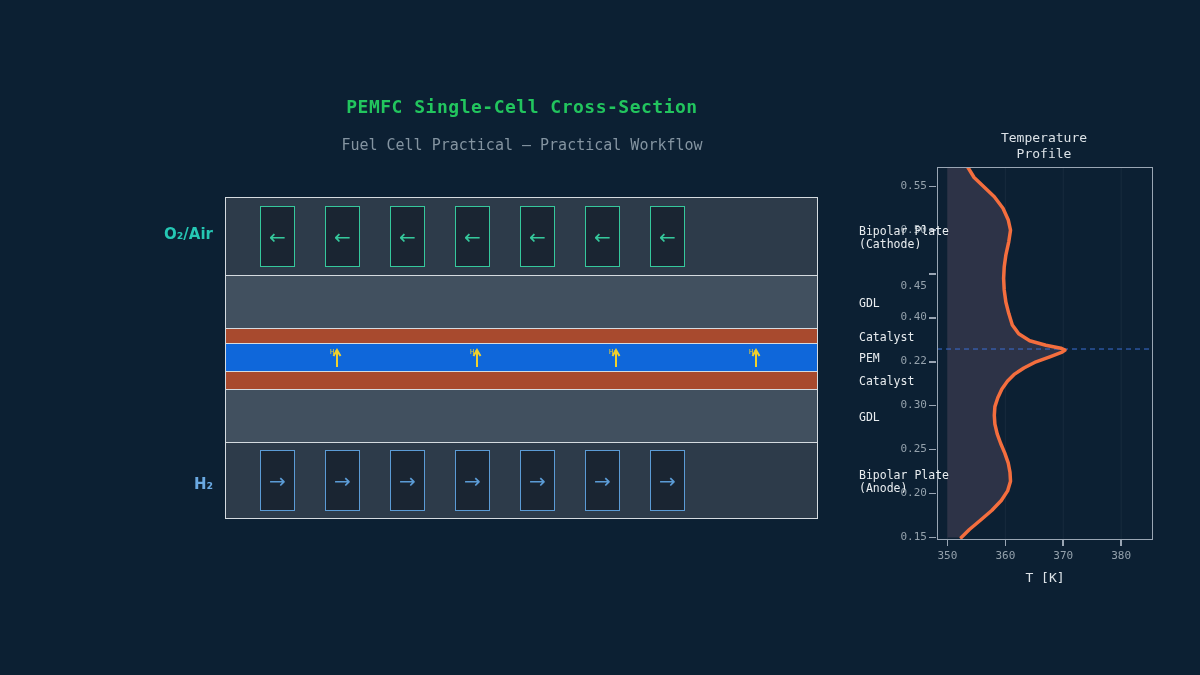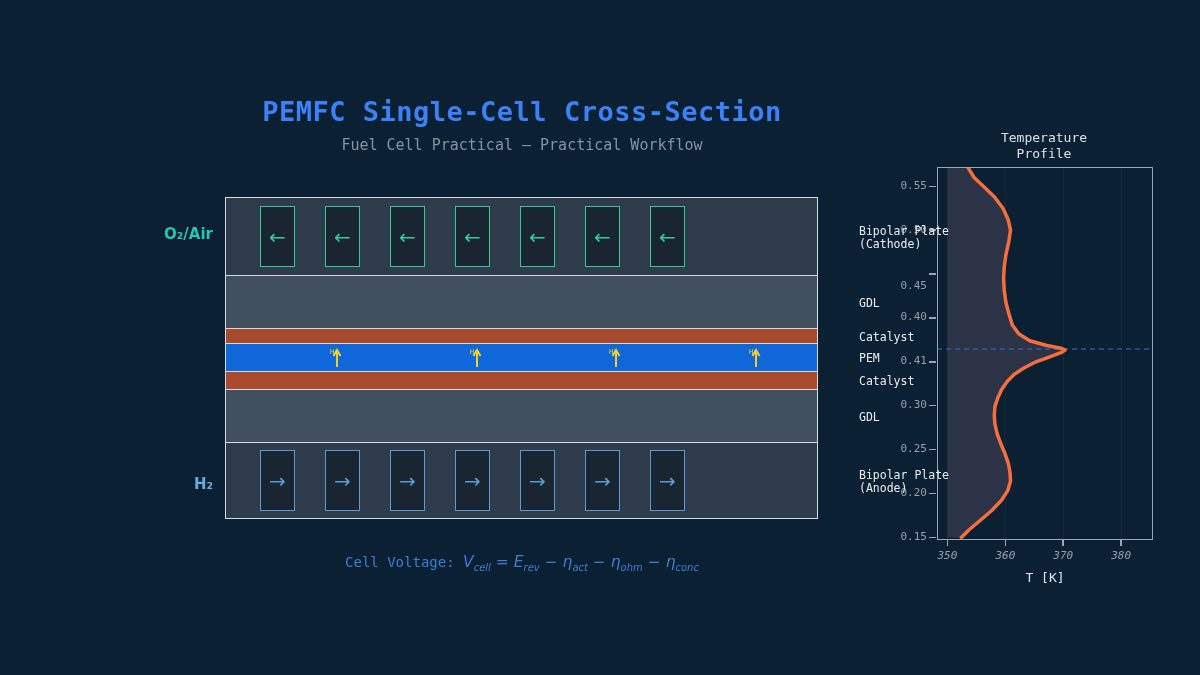--- a/index.html
+++ b/index.html
@@ -1,20 +1,20 @@
 <!DOCTYPE html>
 <html><head>
 <meta charset="utf-8">
 <style>
   html,body{margin:0;padding:0;background:#0c2033;}
   .stage{position:relative;width:1200px;height:675px;background:#0c2033;overflow:hidden;
          font-family:"DejaVu Sans Mono", monospace;}
   .abs{position:absolute;}
-  .fig-title{left:122px;top:96px;width:800px;text-align:center;font-size:27px;font-weight:bold;
-             color:#3b82f6;letter-spacing:0.5px;}
+  .fig-title{left:122px;top:96px;width:800px;text-align:center;font-size:18px;font-weight:bold;
+             color:#22c55e;letter-spacing:0.5px;}
   .fig-subtitle{left:122px;top:136px;width:800px;text-align:center;font-size:15px;color:#8494a1;}
   .cathode-reaction{left:122px;top:165px;width:800px;text-align:center;font-size:11.5px;color:#26c4b2;}
   .anode-reaction{left:122px;top:526px;width:800px;text-align:center;font-size:11.5px;color:#5d9fdc;}
   .voltage-eq{left:122px;top:553px;width:800px;text-align:center;font-size:14px;color:#3d7ed3;}
   .voltage-eq .eq-math{font-family:"DejaVu Sans",sans-serif;font-style:italic;font-size:15.5px;}
   .voltage-eq .eq-math sub{font-size:10px;}
   .flow-label{width:80px;text-align:right;font-family:"DejaVu Sans",sans-serif;font-weight:bold;font-size:15px;}
   .flow-label.cathode{left:133px;top:225px;color:#25c7b4;}
   .flow-label.anode{left:133px;top:475px;color:#6aa9e2;}
   .cell-diagram{left:225px;top:197px;width:591px;border:1.5px solid #d5dbe0;}
@@ -24,21 +24,21 @@
   .ch-box{box-sizing:border-box;width:35px;height:61px;border:1.5px solid;background:#1a2532;
           display:flex;align-items:center;justify-content:center;flex:0 0 auto;}
   .ch-arrow{font-size:20px;line-height:1;font-family:"DejaVu Sans",sans-serif;}
   .pem-marker{position:absolute;top:3px;width:14px;height:21px;}
   .layer-label{position:absolute;left:835px;color:#e9edf0;font-size:11.5px;line-height:12.5px;
                white-space:pre-line;transform:translateY(-50%);z-index:5;margin-left:24px;}
   .chart-title{left:944px;top:130px;width:200px;text-align:center;color:#dde3e8;font-size:13px;
                line-height:16px;white-space:pre-line;}
   .plot{left:937px;top:167px;width:216px;height:373px;}
   .tick-label-y{position:absolute;width:55px;text-align:right;color:#94a1ac;font-size:11px;z-index:2;}
-  .tick-label-x{position:absolute;width:44px;text-align:center;color:#94a1ac;font-size:11px;font-style:italic;}
+  .tick-label-x{position:absolute;width:44px;text-align:center;color:#94a1ac;font-size:11px;}
   .tick-mark{position:absolute;background:#9aa6b4;}
   .chart-xlabel{left:945px;top:570px;width:200px;text-align:center;color:#dbe1e6;font-size:13px;}
 </style>
 </head>
 <body>
 
 <div class="stage">
   <div class="abs fig-title">PEMFC Single-Cell Cross-Section</div>
   <div class="abs fig-subtitle">Fuel Cell Practical — Practical Workflow</div>
 
@@ -128,21 +128,20 @@
 (Cathode)</div>
       <div class="layer-label" style="top: 302.5px;">GDL</div>
       <div class="layer-label" style="top: 336.5px;">Catalyst</div>
       <div class="layer-label" style="top: 358px;">PEM</div>
       <div class="layer-label" style="top: 381px;">Catalyst</div>
       <div class="layer-label" style="top: 416.5px;">GDL</div>
       <div class="layer-label" style="top: 481px;">Bipolar Plate
 (Anode)</div>
     </div>
 
-  <div class="abs voltage-eq"><span>Cell Voltage:</span> <span class="eq-math" id="eq-terms"><span>V<sub>cell</sub></span><span> = </span><span>E<sub>rev</sub></span><span> − </span><span>η<sub>act</sub></span><span> − </span><span>η<sub>ohm</sub></span><span> − </span><span>η<sub>conc</sub></span></span></div>
 
   <div class="abs chart-title">Temperature
 Profile</div>
   <div class="abs plot">
     <svg id="plot-svg" width="216" height="373">
         <line x1="10.42359249329765" y1="0" x2="10.42359249329765" y2="373" stroke="rgba(255,255,255,0.05)" stroke-width="1"></line>
         <line x1="68.33243967828423" y1="0" x2="68.33243967828423" y2="373" stroke="rgba(255,255,255,0.05)" stroke-width="1"></line>
         <line x1="126.24128686327082" y1="0" x2="126.24128686327082" y2="373" stroke="rgba(255,255,255,0.05)" stroke-width="1"></line>
         <line x1="184.15013404825737" y1="0" x2="184.15013404825737" y2="373" stroke="rgba(255,255,255,0.05)" stroke-width="1"></line>
         <path d="M30.7 0.0 L37.1 10.5 L46.3 19.3 L57.3 29.8 L66.0 41.2 L71.2 52.7 L73.5 63.2 L71.8 74.6 L68.9 87.8 L67.2 100.1 L66.6 111.5 L67.2 122.9 L68.9 135.2 L71.8 146.6 L75.3 158.0 L81.7 166.8 L92.7 173.8 L108.9 178.2 L123.9 181.2 L128.0 183.0 L125.1 185.2 L113.5 189.6 L99.0 194.8 L86.9 201.0 L77.6 207.1 L70.6 214.1 L64.9 222.0 L60.8 230.8 L57.9 239.6 L57.3 248.4 L57.9 257.2 L60.2 266.8 L63.7 276.5 L67.8 286.1 L71.2 295.8 L73.0 305.4 L73.5 314.2 L70.6 323.9 L64.3 333.5 L55.0 343.2 L44.0 352.8 L32.4 362.5 L24.3 370.4 L10.4 370.4 L10.4 0.0 Z" fill="#2d3347" stroke="none"></path>
@@ -153,21 +152,21 @@
   </div>
   <div id="ticks">
       <div class="tick-label-y" style="left: 872px; top: 178.808px;">0.55</div>
       <div class="tick-mark" style="left: 929px; top: 185.558px; width: 7px; height: 1.5px;"></div>
       <div class="tick-label-y" style="left: 872px; top: 222.691px;">0.50</div>
       <div class="tick-mark" style="left: 929px; top: 229.441px; width: 7px; height: 1.5px;"></div>
       <div class="tick-label-y" style="left: 872px; top: 266.573px; margin-top: 12px;">0.45</div>
       <div class="tick-mark" style="left: 929px; top: 273.323px; width: 7px; height: 1.5px;"></div>
       <div class="tick-label-y" style="left: 872px; top: 310.455px;">0.40</div>
       <div class="tick-mark" style="left: 929px; top: 317.205px; width: 7px; height: 1.5px;"></div>
-      <div class="tick-label-y" style="left: 872px; top: 354.338px;">0.41</div>
+      <div class="tick-label-y" style="left: 872px; top: 354.338px;">0.22</div>
       <div class="tick-mark" style="left: 929px; top: 361.088px; width: 7px; height: 1.5px;"></div>
       <div class="tick-label-y" style="left: 872px; top: 398.22px;">0.30</div>
       <div class="tick-mark" style="left: 929px; top: 404.97px; width: 7px; height: 1.5px;"></div>
       <div class="tick-label-y" style="left: 872px; top: 442.102px;">0.25</div>
       <div class="tick-mark" style="left: 929px; top: 448.852px; width: 7px; height: 1.5px;"></div>
       <div class="tick-label-y" style="left: 872px; top: 485.985px;">0.20</div>
       <div class="tick-mark" style="left: 929px; top: 492.735px; width: 7px; height: 1.5px;"></div>
       <div class="tick-label-y" style="left: 872px; top: 529.867px;">0.15</div>
       <div class="tick-mark" style="left: 929px; top: 536.617px; width: 7px; height: 1.5px;"></div>
       <div class="tick-label-x" style="left: 925.424px; top: 549px;">350</div>

